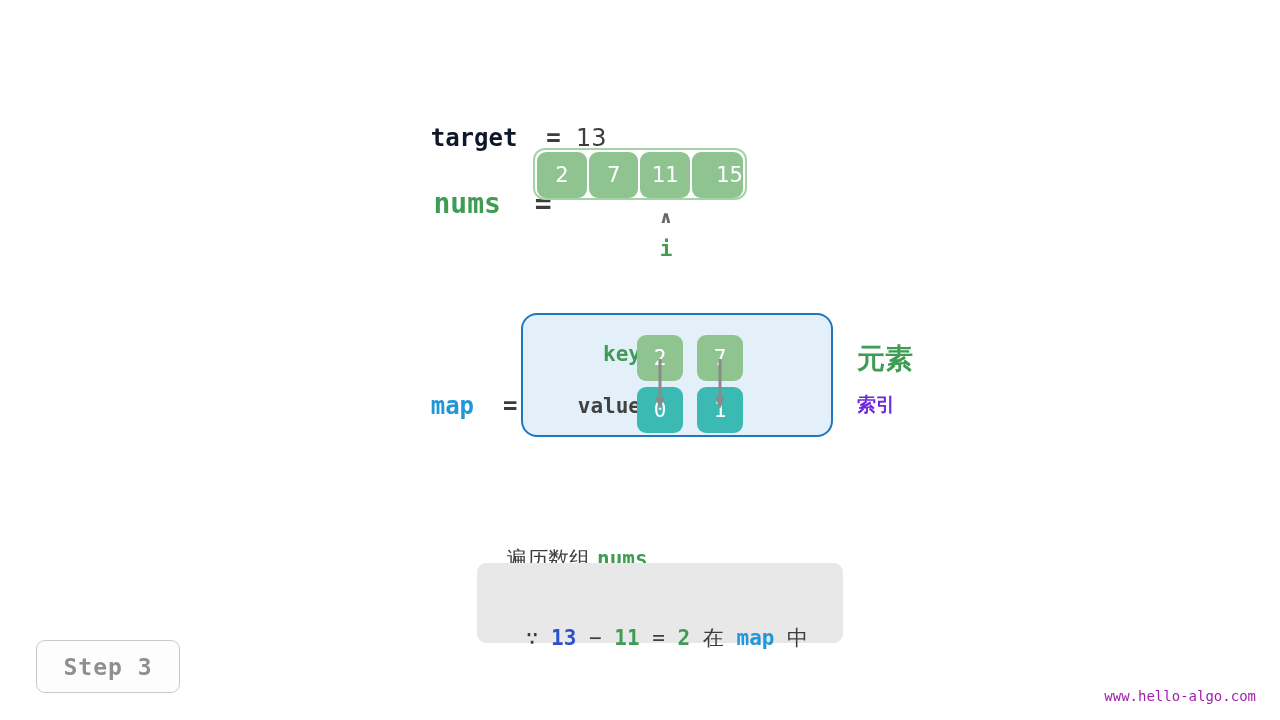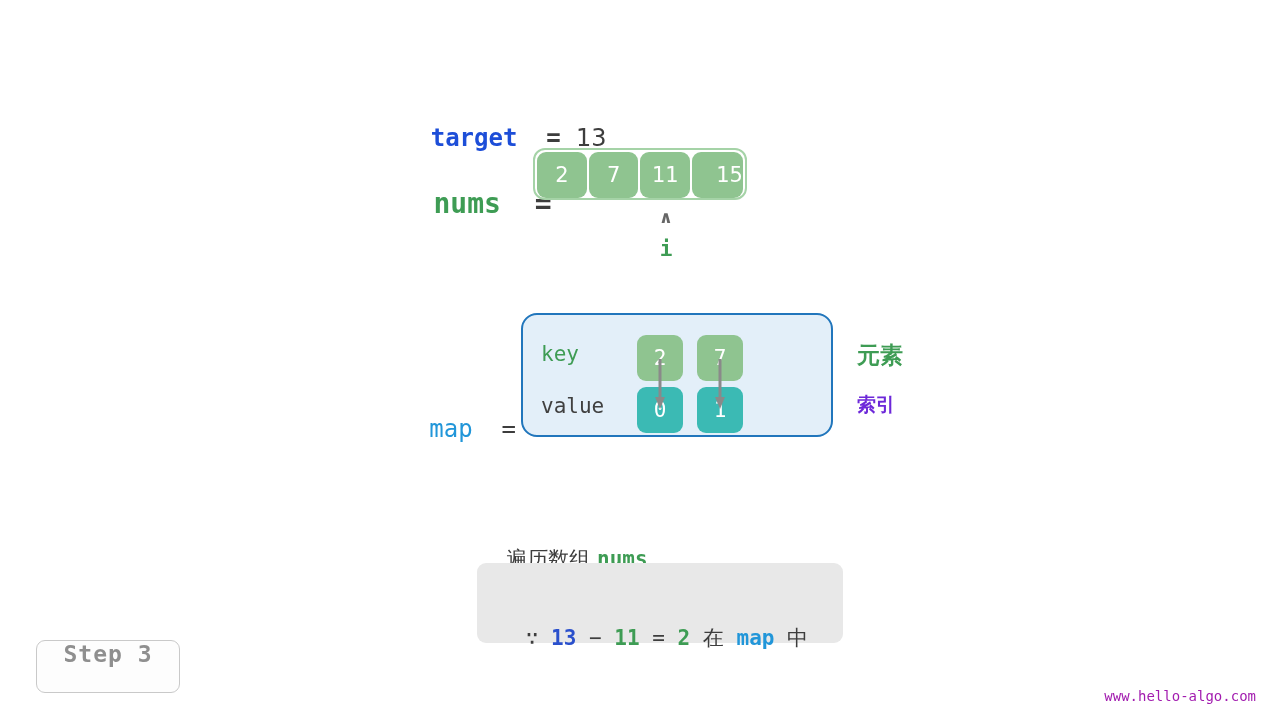--- a/index.html
+++ b/index.html
@@ -19,21 +19,21 @@
   
   .abs { position: absolute; }
 
   
   #target-row {
     left: 414px; top: 93px;
     font-size: 24px; font-weight: 700;
     white-space: pre;
     line-height: 30px;
   }
-  #target-row .var { color: #1d4ed8; font-family: "DejaVu Sans Mono", monospace; }
+  #target-row .var { color: #0f172a; font-family: "DejaVu Sans Mono", monospace; }
   #target-row .eq  { color: #3d3d3d; font-family: "DejaVu Sans Mono", monospace; font-weight: 700; }
   #target-row .val { color: #3d3d3d; font-family: "DejaVu Sans", sans-serif; font-weight: 400; }
 
   
   #nums-label {
     left: 414px; top: 159px;
     font-size: 28px; font-weight: 700;
     white-space: pre; line-height: 30px;
   }
   #nums-label .var { color: #3e9c54; font-family: "DejaVu Sans Mono", monospace; }
@@ -74,40 +74,40 @@
     line-height: 16px; display: block; font-weight: 600;
   }
   #index-pointer .ilabel {
     font-family: "DejaVu Sans Mono", monospace;
     font-size: 21px; font-weight: 700; color: #3e9c54;
     line-height: 28px; display: block; margin-top: 10px;
   }
 
   
   #map-label {
-    left: 414px; top: 384px;
-    font-size: 24px; font-weight: 400;
+    left: 414px; top: 361px;
+    font-size: 24px; font-weight: 700;
     white-space: pre; line-height: 30px;
   }
   #map-label .var { color: #2196d9; font-family: "DejaVu Sans Mono", monospace; }
   #map-label .eq  { color: #3d3d3d; font-family: "DejaVu Sans Mono", monospace; }
 
   #map-box {
     left: 521px; top: 313px;
     width: 312px; height: 124px;
     background: #e3eff9;
     border: 2px solid #2176bc;
     border-radius: 16px;
     box-sizing: border-box;
   }
   .map-rowlabel {
     position: absolute;
     font-family: "DejaVu Sans Mono", monospace;
-    font-size: 21px; font-weight: 400;
-    text-align: left;
+    font-size: 21px; font-weight: 700;
+    text-align: right;
   }
   #map-key-label   { left: 18px; top: 27px; width: 100px; color: #3e9c54; }
   #map-value-label { left: 18px; top: 79px; width: 100px; color: #404040; }
 
   .map-cell {
     position: absolute;
     width: 46px; height: 46px;
     border-radius: 9px;
     color: #ffffff;
     font-family: "DejaVu Sans Mono", monospace;
@@ -117,21 +117,21 @@
   }
   .map-cell.key   { background: #8fc490; }
   .map-cell.value { background: #3bbab4; }
 
   .map-arrow {
     position: absolute;
     width: 12px; height: 52px;
     pointer-events: none;
   }
 
-  #side-elem  { left: 857px; top: 340px; font-size: 23px; font-weight: 700; color: #3e9c54; font-family: "DejaVu Sans", sans-serif; }
+  #side-elem  { left: 857px; top: 340px; font-size: 28px; font-weight: 700; color: #3e9c54; font-family: "DejaVu Sans", sans-serif; }
   #side-index { left: 857px; top: 392px; font-size: 19px; font-weight: 700; color: #6d28d9; font-family: "DejaVu Sans", sans-serif; }
 
   
   #caption-line {
     left: 493px; top: 514px;
     font-size: 21px; white-space: pre;
     color: #3d3d3d; line-height: 30px;
     font-family: "DejaVu Sans", sans-serif;
   }
   #caption-line .code { color: #3e9c54; font-family: "DejaVu Sans Mono", monospace; font-weight: 700; }
@@ -153,21 +153,21 @@
   .note-line .nmap { color: #2196d9; font-family: "DejaVu Sans Mono", monospace; font-weight: 700; }
   .note-line .nop  { color: #3d3d3d; font-family: "DejaVu Sans Mono", monospace; }
 
   
   #step-badge {
     left: 36px; top: 640px;
     width: 144px; height: 53px;
     border: 1px solid #c9c9c9;
     border-radius: 9px;
     background: #fdfdfd;
-    display: flex; align-items: flex-start; justify-content: center;
+    display: flex; align-items: center; justify-content: center;
     box-sizing: border-box;
   }
   #step-badge span {
     font-family: "DejaVu Sans Mono", monospace;
     font-size: 23px; font-weight: 700; color: #8f8f8f;
     letter-spacing: 1px;
   }
 
   
   #watermark {

